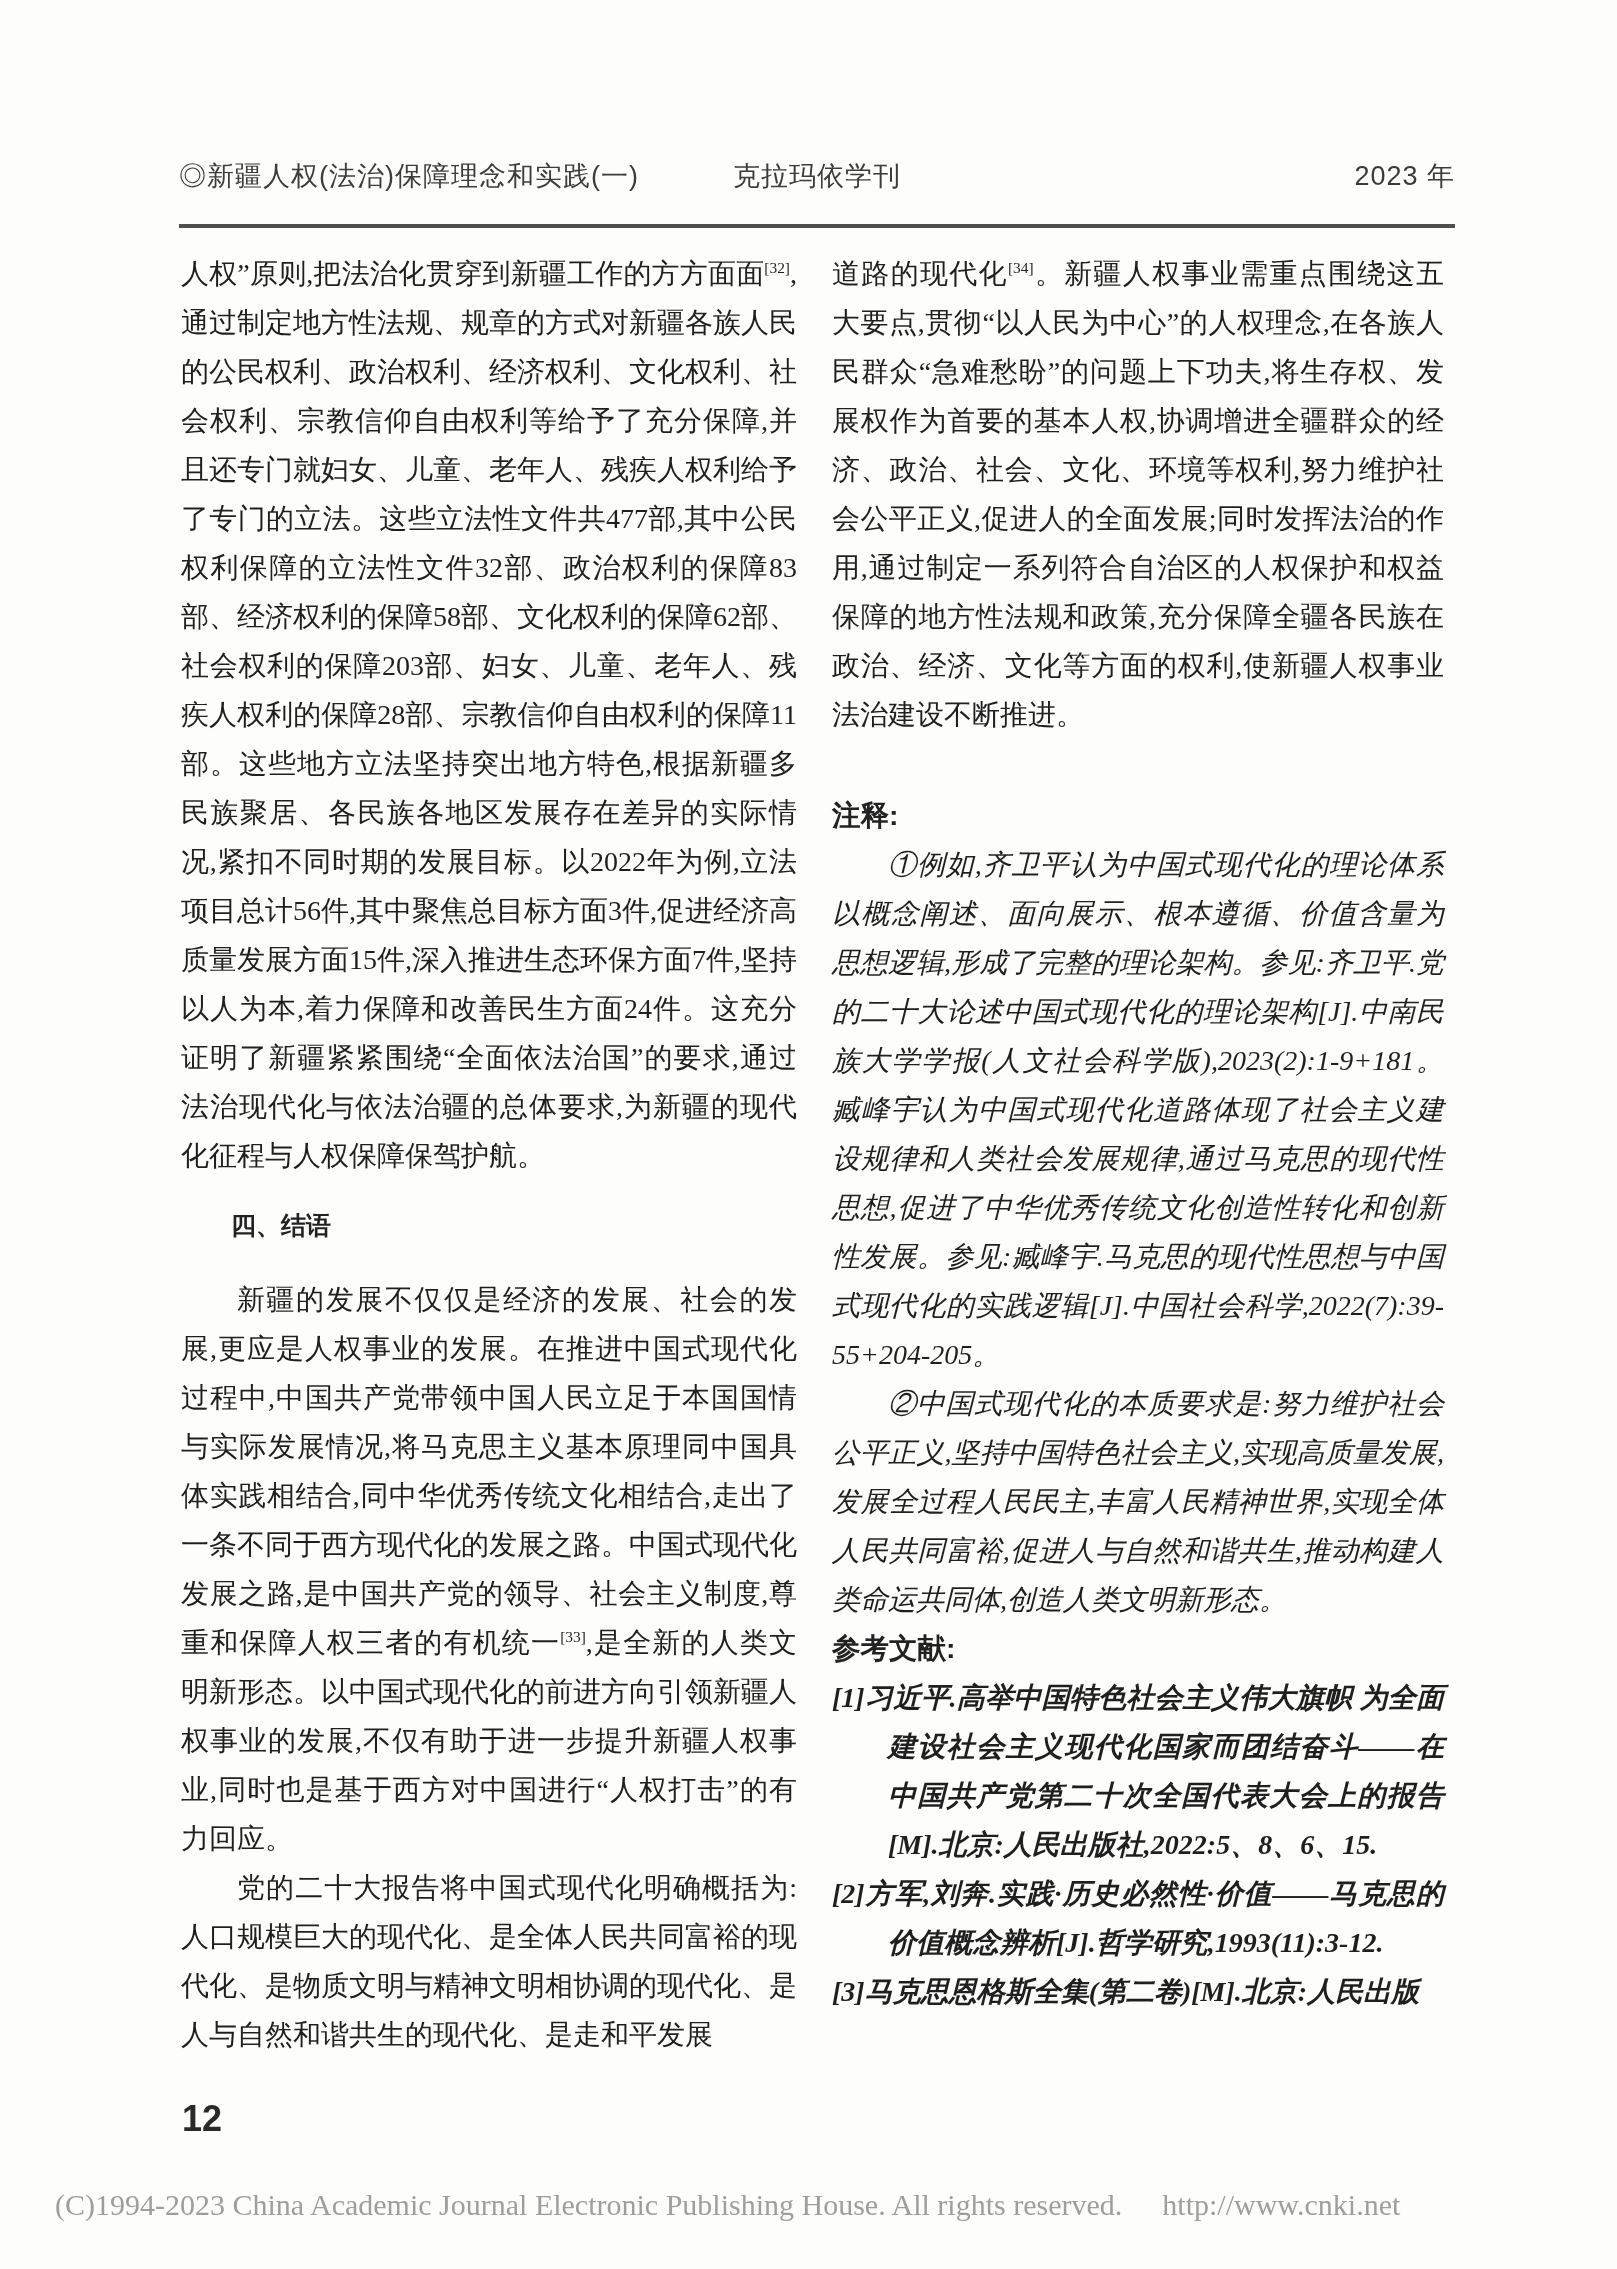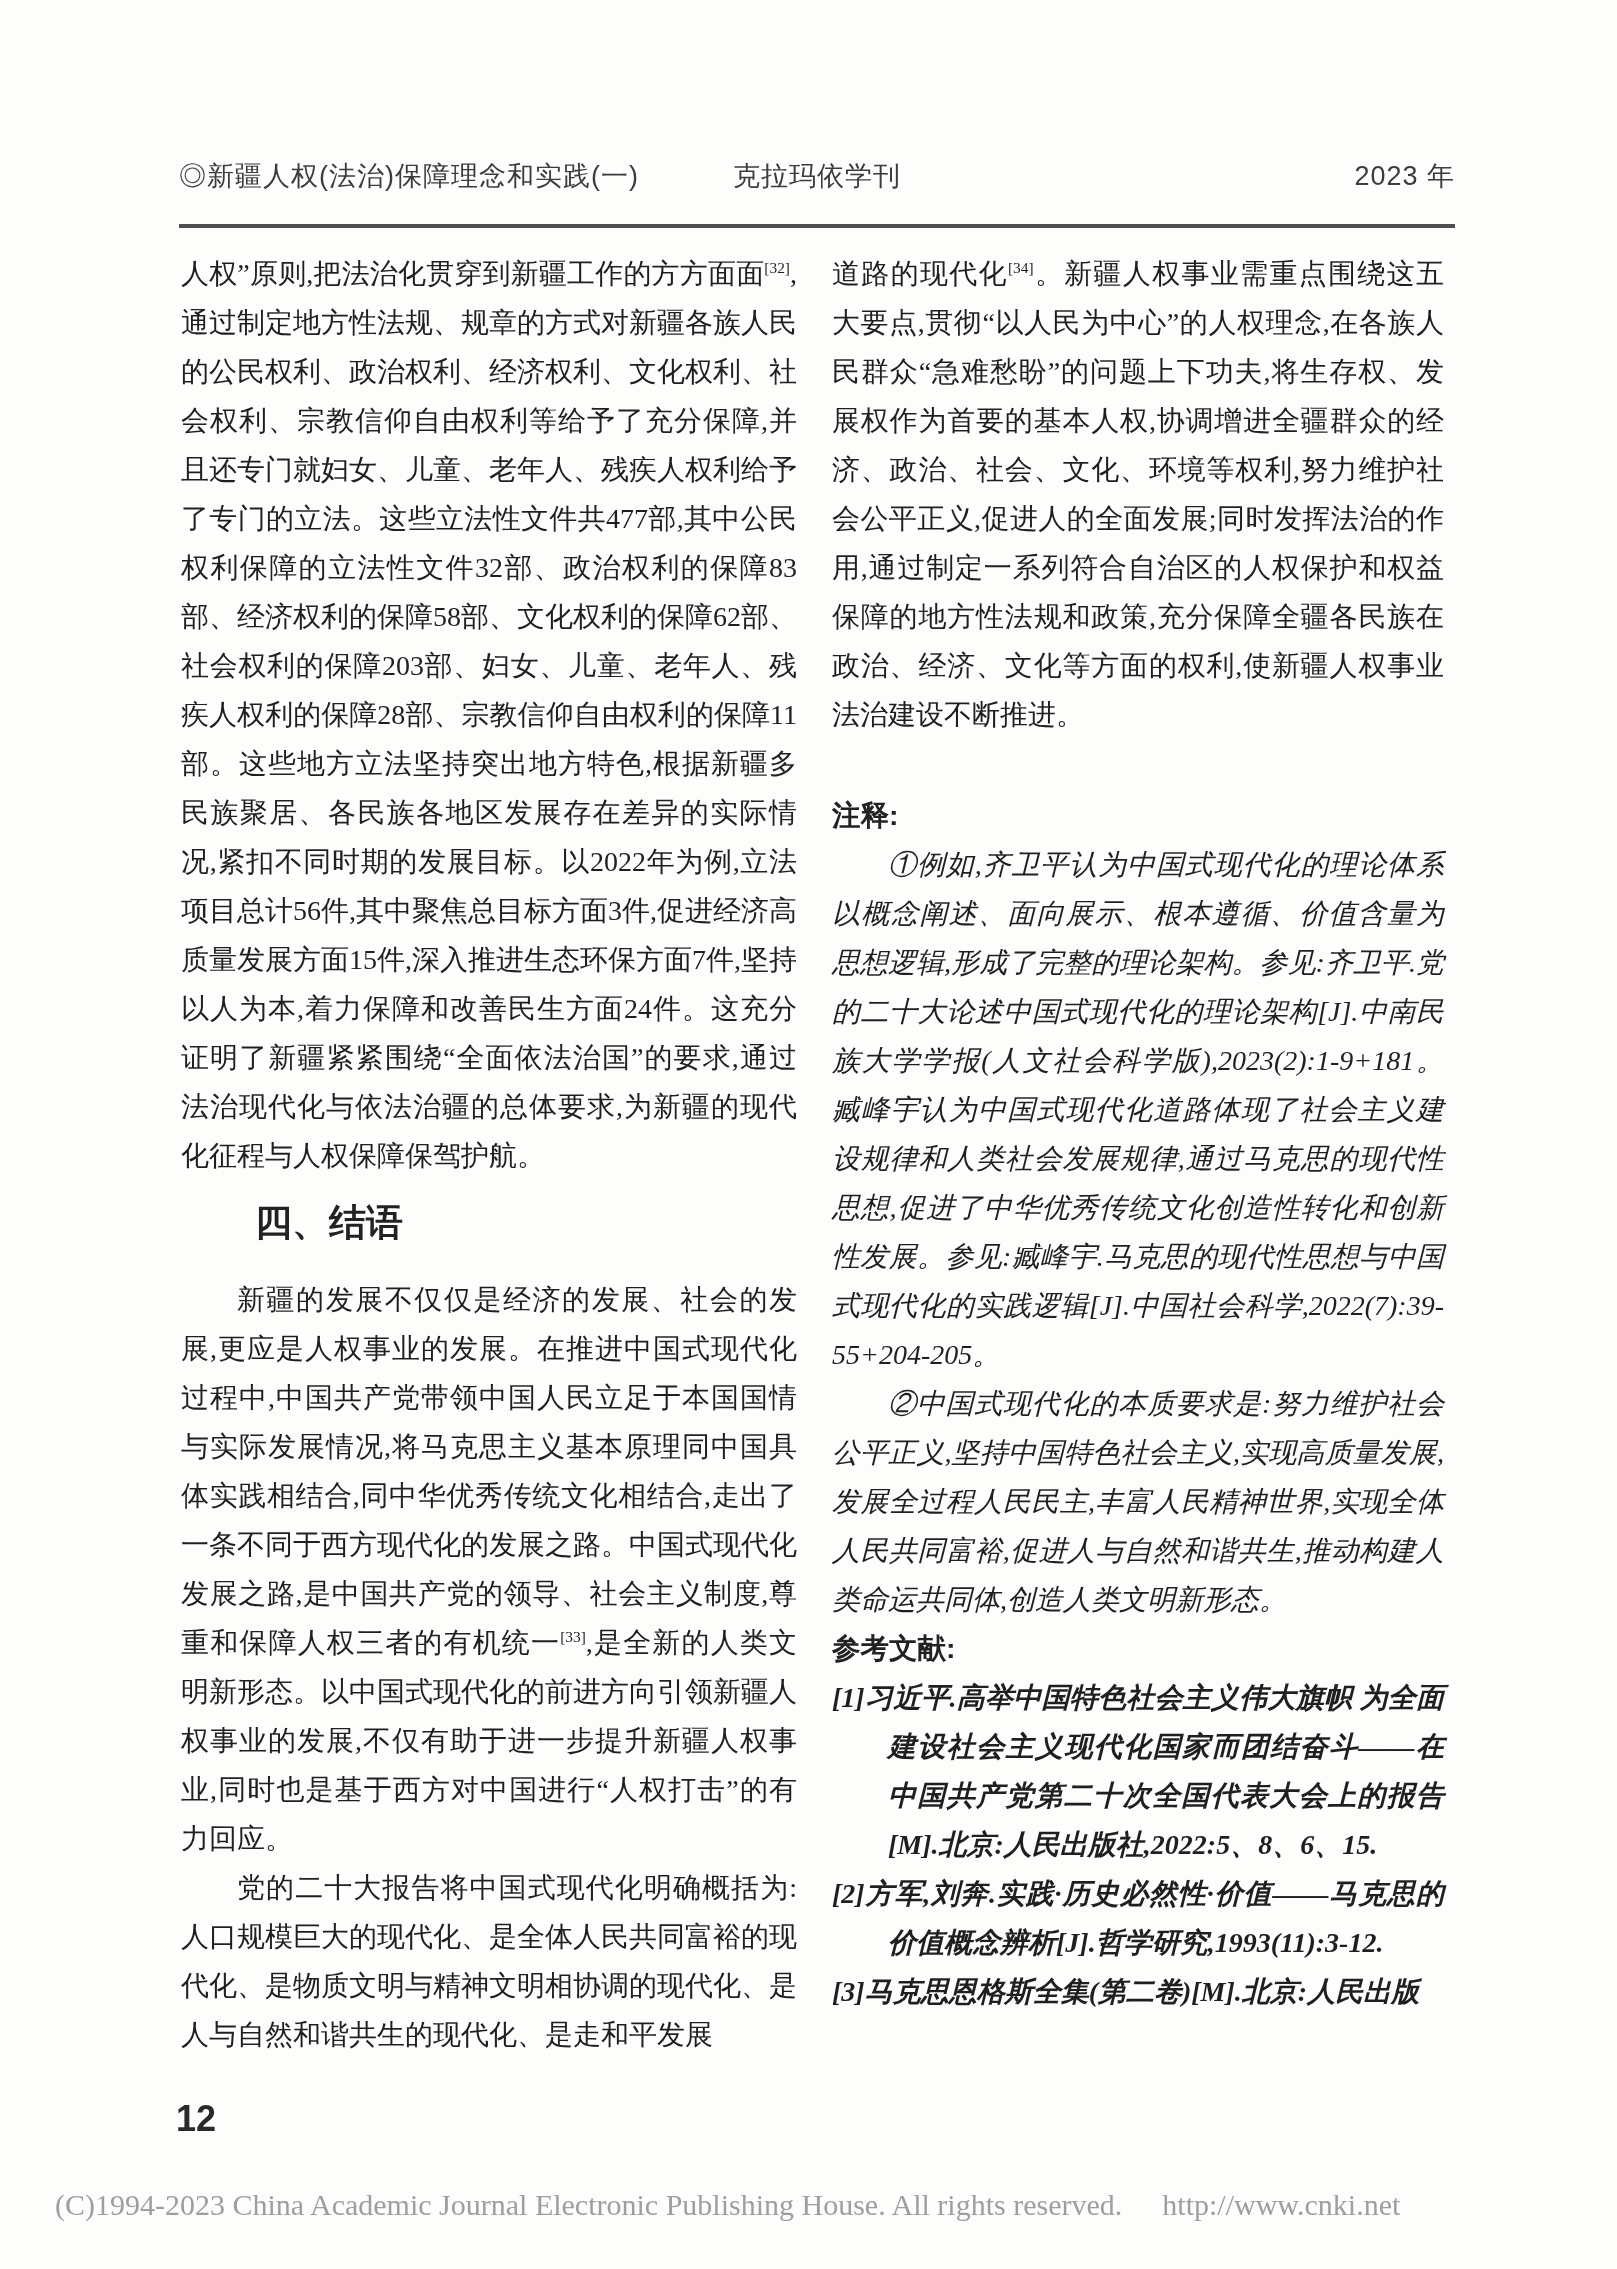--- a/index.html
+++ b/index.html
@@ -33,43 +33,43 @@
   p.para{
     margin:0;
     font-size:28px;line-height:49px;
     text-align:justify;text-justify:inter-character;
     text-indent:2em;
   }
   p.noindent{text-indent:0;}
   sup.fnref{font-size:0.55em;line-height:0;vertical-align:super;letter-spacing:0;}
   .sec-heading{
     margin:21px 0 25px 0;
-    font-family:Liberation Mono, monospace;
-    font-weight:700;font-size:37px;line-height:49px;
+    font-family:Liberation Serif, serif;
+    font-weight:700;font-size:25px;line-height:49px;
     text-indent:2em;color:#222;
   }
   .block-heading{
     margin:0;
     font-family:"Liberation Sans", sans-serif;
     font-weight:700;font-size:28.5px;line-height:49px;
     color:#222;
   }
   .notes-heading{margin-top:52px;}
   .refs-heading{}
   
   .kai{font-style:italic;}
   .ref{
     margin:0;
     font-size:28px;line-height:49px;
     text-align:justify;text-justify:inter-character;
     padding-left:2em;text-indent:-2em;font-weight:bold;
   }
   
   .page-number{
-    position:absolute;left:176px;top:2098px;
+    position:absolute;left:182px;top:2098px;
     font-family:"Liberation Sans", sans-serif;
     font-size:36px;font-weight:600;color:#2a2a2a;
   }
   .footer{
     position:absolute;left:55px;top:2188px;width:1522px;
     font-family:"Liberation Serif", serif;
     font-size:30px;color:#9e9e9e;white-space:nowrap;
   }
   .footer .footer-url{margin-left:40px;}
 </style>

